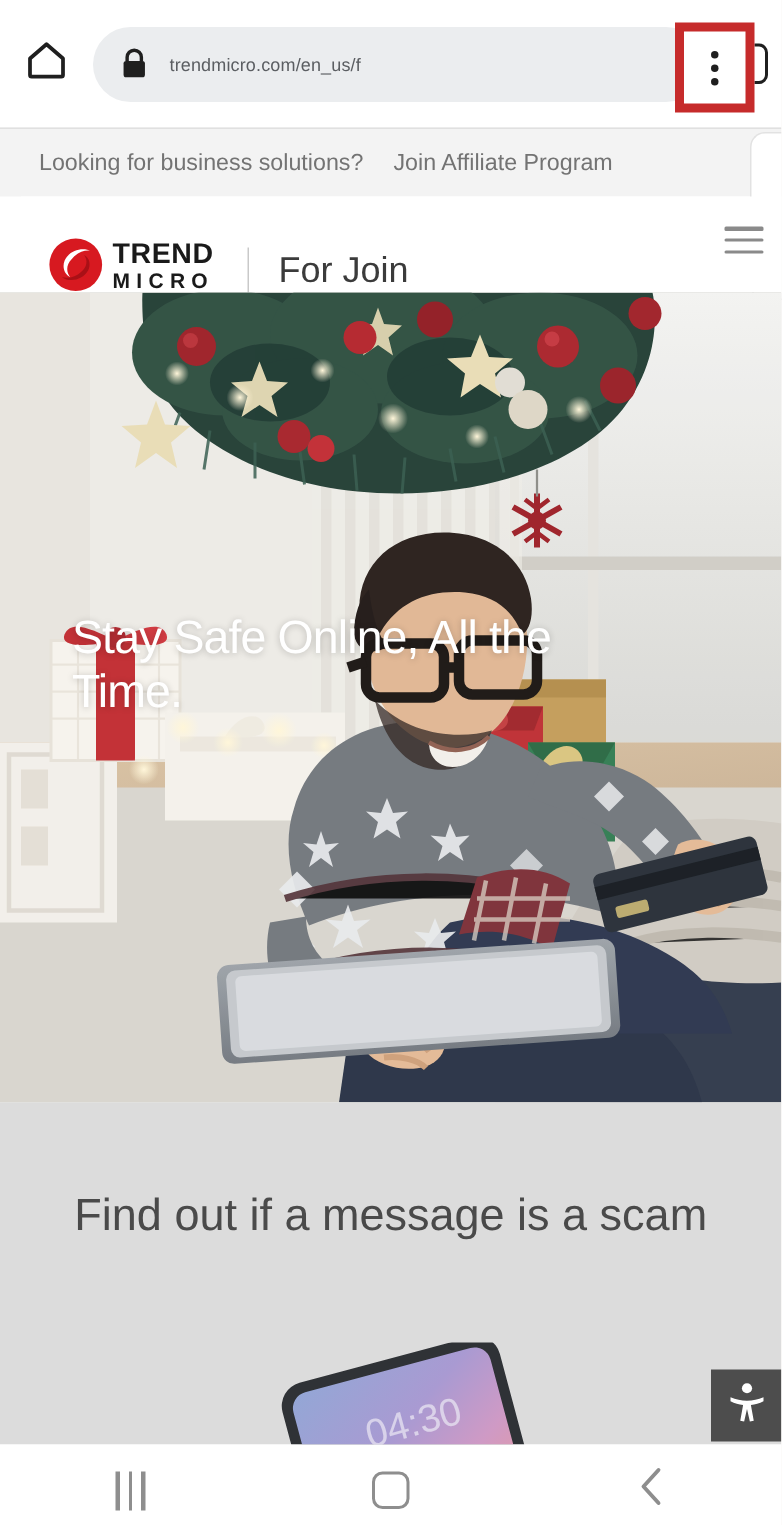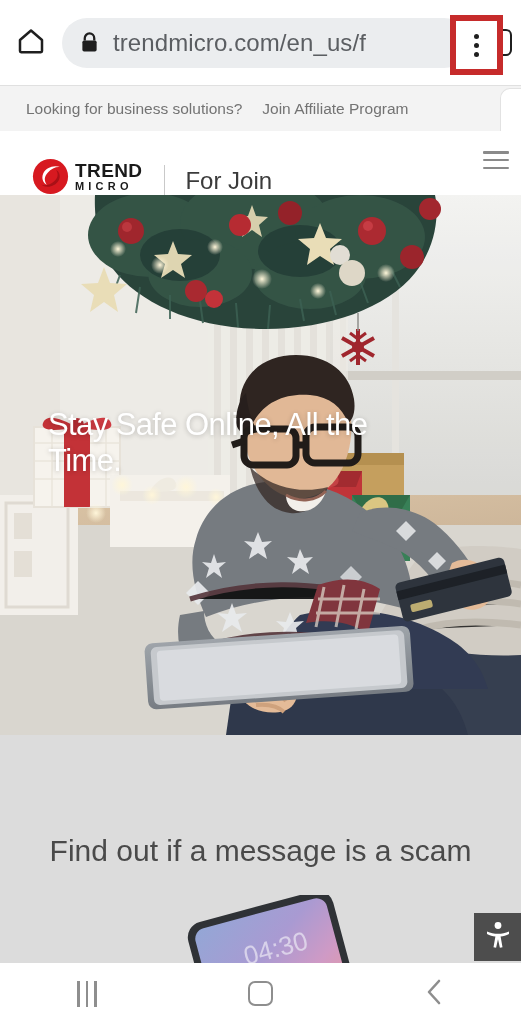--- a/index.html
+++ b/index.html
@@ -17,21 +17,21 @@
     background: #ffffff; display: flex; align-items: center;
   }
   .home-btn { width: 62px; display: flex; align-items: center; justify-content: center; }
   .url-pill {
     flex: 1; height: 50px; background: #ebedef; border-radius: 26px;
     display: flex; align-items: center; padding: 0 18px; margin-right: 6px;
     overflow: hidden;
   }
   .lock-icon { flex: 0 0 auto; margin-right: 14px; display:flex; align-items:center; }
   .url-text {
-    font-size: 24px; color: #5b5e62; white-space: nowrap; overflow: hidden;
+    font-size: 12px; color: #5b5e62; white-space: nowrap; overflow: hidden;
     letter-spacing: .1px;
   }
   .tab-count {
     width: 46px; display: flex; align-items: center; justify-content: center;
   }
   .tab-box {
     width: 27px; height: 27px; border: 2.5px solid #1f1f1f; border-radius: 6px;
     display: flex; align-items: center; justify-content: center;
     font-size: 15px; font-weight: bold; color: #1f1f1f; line-height: 1;
   }
@@ -67,21 +67,21 @@
     background: #ffffff; display: flex; align-items: flex-end; margin-left: 14px;
   }
   .logo-wrap { display: flex; align-items: center; margin-left: 18px; }
   .logo-mark { width: 37px; height: 37px; flex: 0 0 auto; }
   .logo-type { margin-left: 6px; line-height: 1; }
   .logo-trend {
     font-size: 19px; font-weight: bold; color: #1a1a1a; letter-spacing: .4px;
     display: block;
   }
   .logo-micro {
-    font-size: 11px; font-weight: bold; color: #1a1a1a; letter-spacing: 4.2px;
+    font-size: 14px; font-weight: bold; color: #1a1a1a; letter-spacing: 4.2px;
     display: block; margin-top: 1px;
   }
   .hdr-divider {
     width: 1px; height: 30px; background: #c9c9c9; margin: 0 20px 0 22px;
   }
   .hdr-title { font-size: 24px; color: #3b3b3b; font-weight: normal; }
   .hamburger {
     position: absolute; right: 26px; top: 18px;
     width: 26px; height: 22px; display: flex; flex-direction: column;
     justify-content: space-between; padding: 2px 0;
@@ -101,21 +101,21 @@
   }
 
   
   .section-gray {
     position: absolute; left: 0; top: 735px; width: 521px; height: 228px;
     background: #dcdcdc; overflow: hidden;
   }
   .section-heading {
     position: absolute; left: 0; top: 56px; width: 521px;
     text-align: center; font-size: 30px; line-height: 1.33;
-    color: #4a4a4a; font-weight: normal; padding: 0 40px; margin-top: 40px;
+    color: #4a4a4a; font-weight: normal; padding: 0 40px;
   }
   .phone-img { position: absolute; left: 168px; top: 160px; }
 
   .a11y-widget {
     position: absolute; right: 0; top: 913px; width: 47px; height: 48px;
     background: #4d4d4d; display: flex; align-items: center; justify-content: center;
   }
 
   
   .nav-bar {

